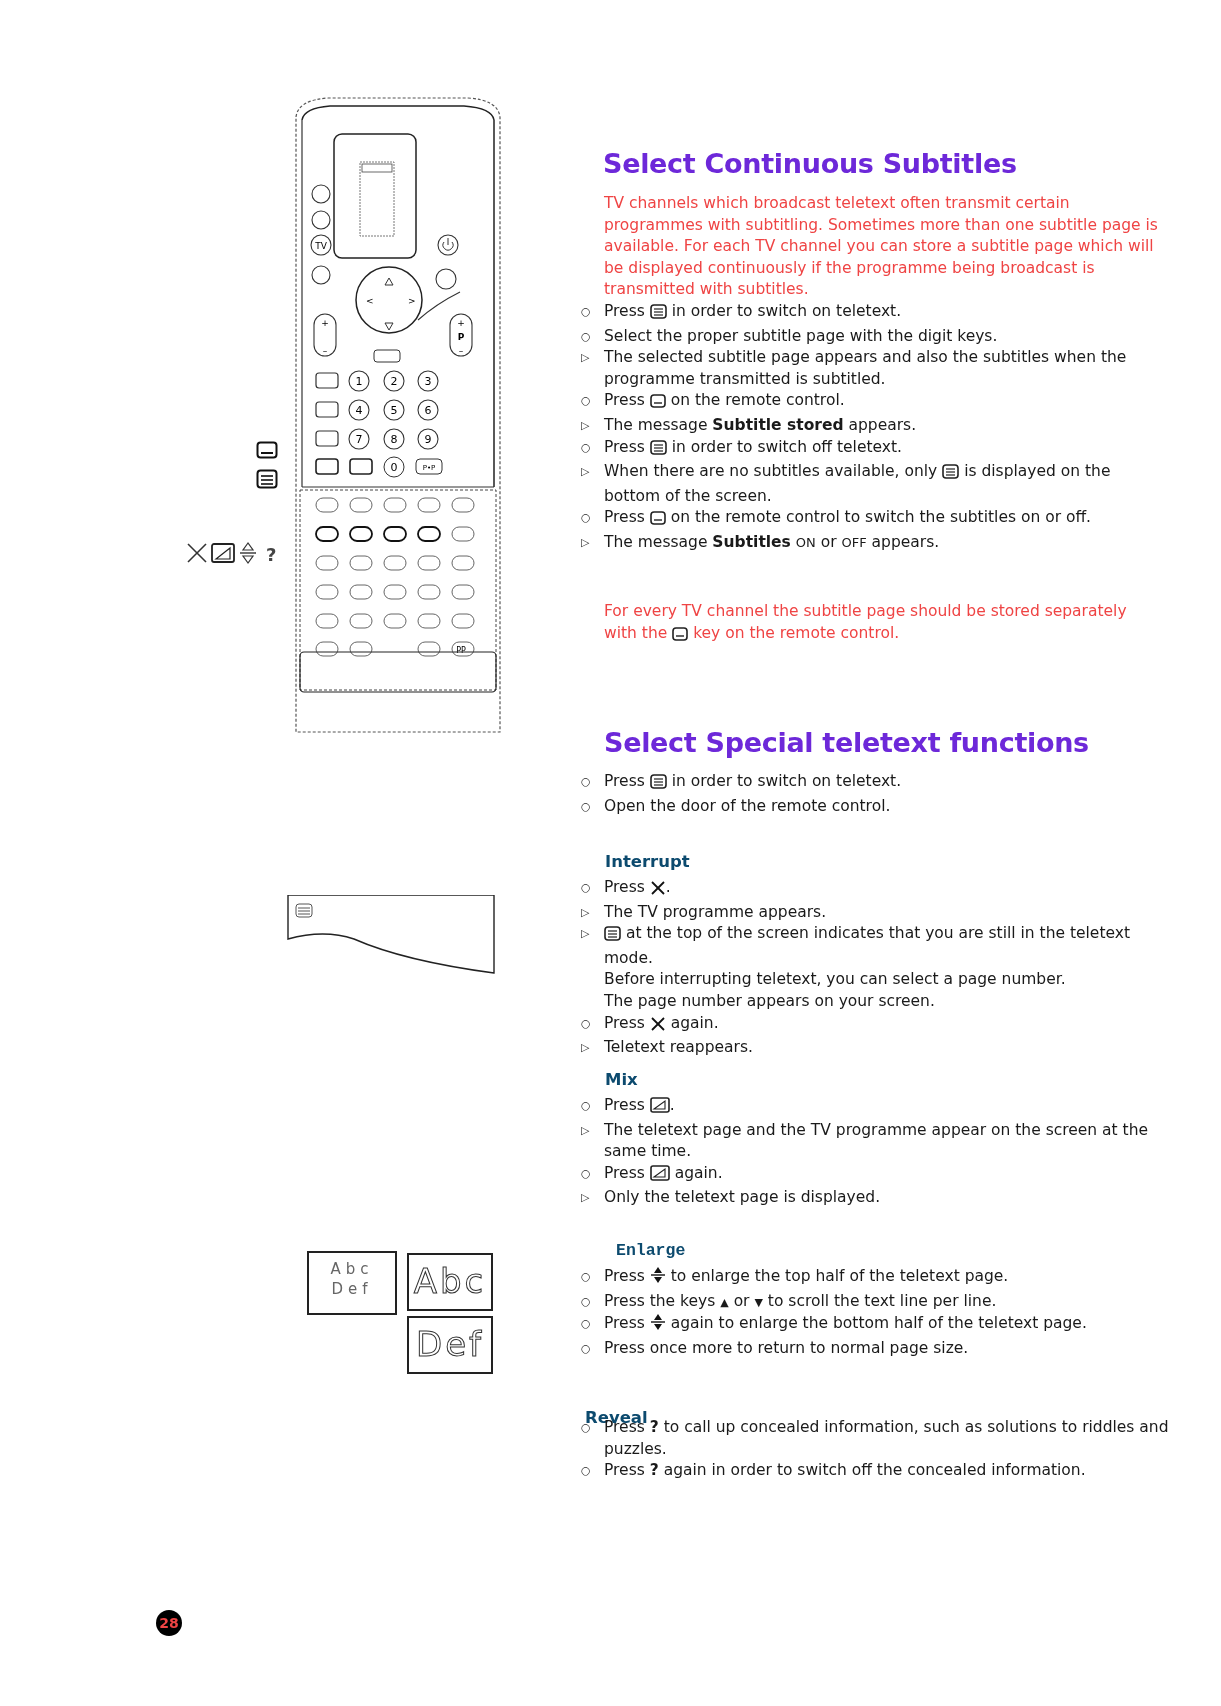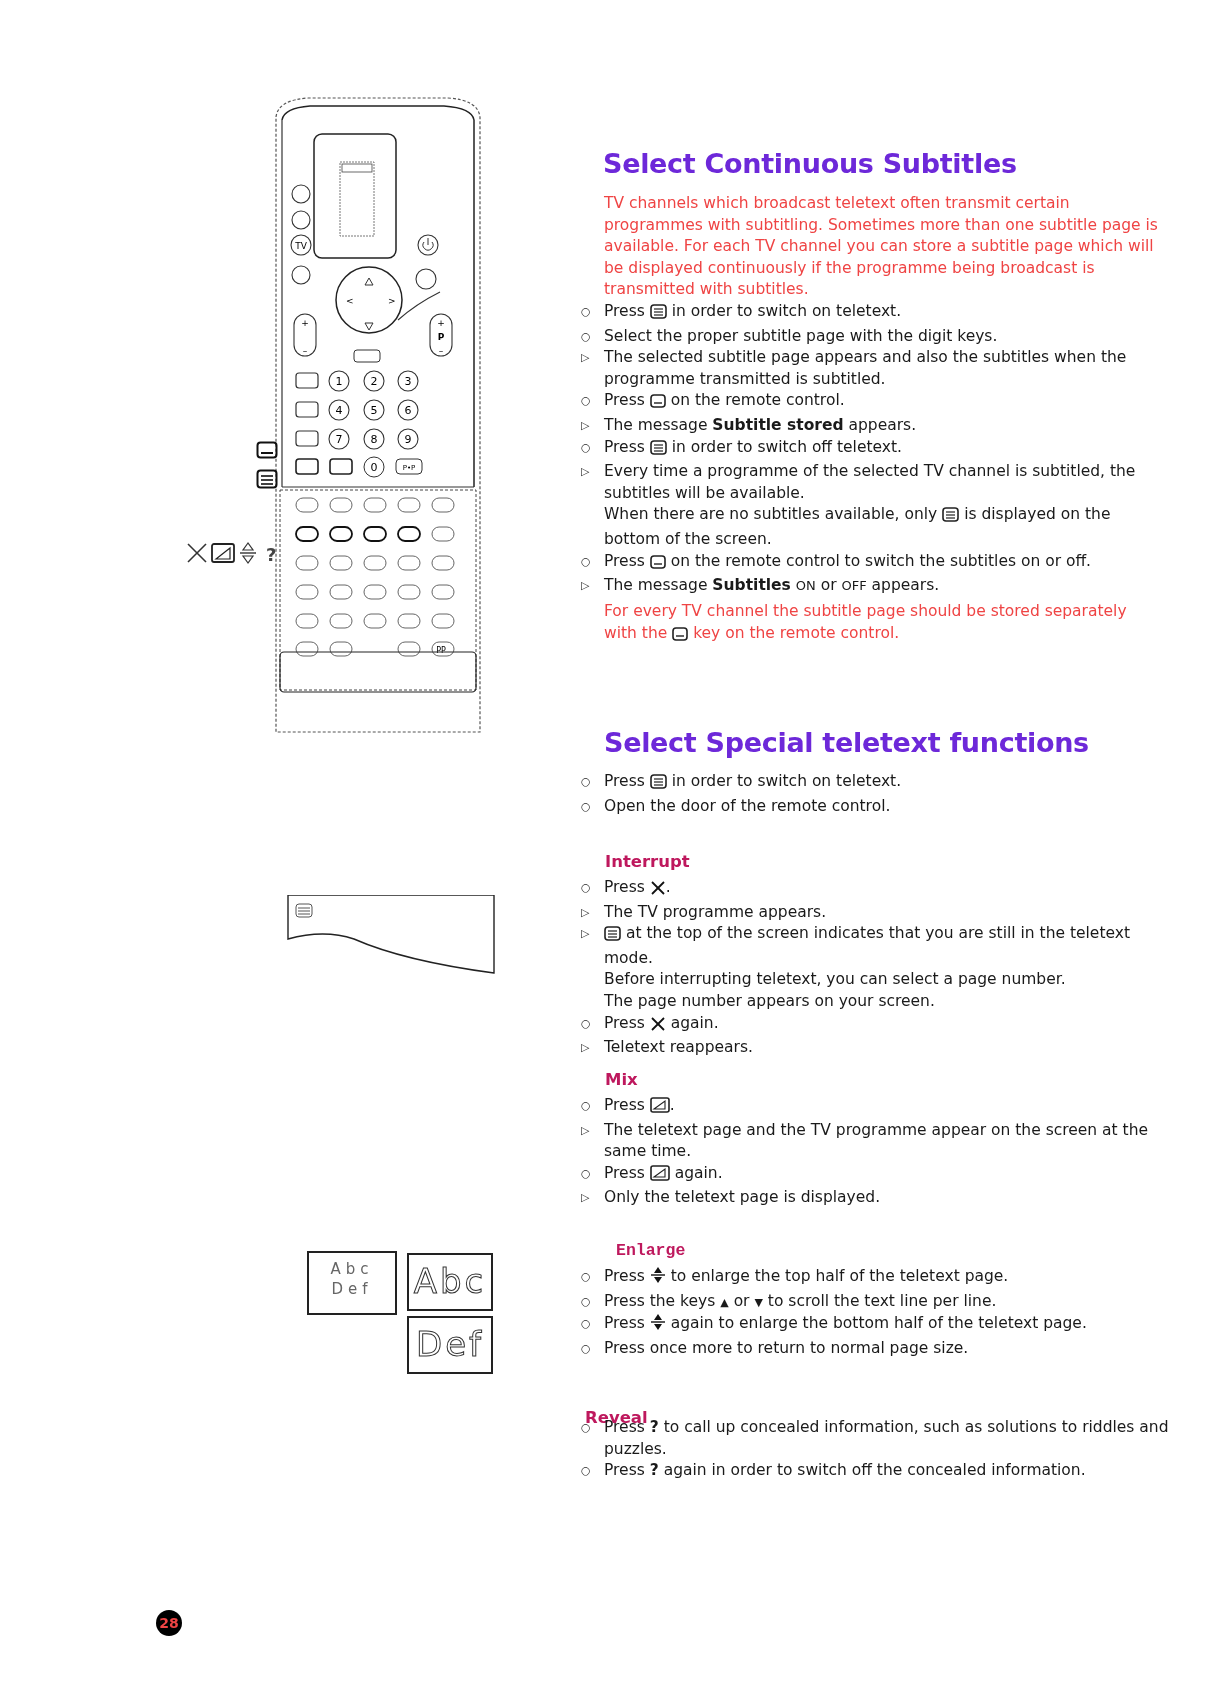--- a/index.html
+++ b/index.html
@@ -5,30 +5,30 @@
   html, body { margin:0; padding:0; background:#fff; }
   body { width:1221px; height:1706px; position:relative; overflow:hidden;
          font-family:"DejaVu Sans", sans-serif; color:#111; }
   .abs { position:absolute; }
   .h1 { font-family:"DejaVu Sans", sans-serif; font-weight:bold; font-size:27px; letter-spacing:-0.3px; color:#6d28d9; }
   .body-text { font-size:15.5px; line-height:21.5px; color:#ef4444; }
   .para { width:560px; }
   ul.steps { list-style:none; margin:0; padding:0; }
   ul.steps li { position:relative; padding-left:25px; font-size:15.5px; line-height:21.6px; color:#1a1a1a; width:565px; }
   ul.steps li .mk { position:absolute; left:2px; top:0; font-size:11px; color:#222; }
-  .h3 { font-weight:bold; font-size:16.5px; color:#be185d; }
+  .h3 { font-weight:bold; font-size:16.5px; color:#0c4a6e; }
   .icon-inline { display:inline-block; vertical-align:-3px; }
   .bold { font-weight:bold;text-align:right; }
   .small-caps { font-size:13px; font-weight:normal;margin-top:26px; }
   svg text { font-family:"DejaVu Sans", sans-serif; }
 </style>
 </head>
 <body>
 
-<div class="abs" style="left:268px;top:92px;width:220px;height:650px;">
+<div class="abs" style="left:288px;top:92px;width:220px;height:650px;">
   <svg width="220" height="650" viewBox="0 0 220 650">
 
     <path d="M8 25 Q10 8 40 6 L180 6 Q210 8 212 25 L212 640 L8 640 Z" fill="none" stroke="#555" stroke-width="1.2" stroke-dasharray="3 2"></path>
     <path d="M14 28 Q16 16 42 14 L176 14 Q204 16 206 28 L206 395" fill="none" stroke="#222" stroke-width="1.5"></path>
     <line x1="14" y1="28" x2="14" y2="395" stroke="#333" stroke-width="1.2"></line>
 
     <rect x="46" y="42" width="82" height="124" rx="8" fill="none" stroke="#222" stroke-width="1.5"></rect>
     <rect x="72" y="70" width="34" height="74" fill="none" stroke="#777" stroke-width="1" stroke-dasharray="2 1"></rect>
     <rect x="74" y="72" width="30" height="8" fill="none" stroke="#444" stroke-width="0.8"></rect>
 
@@ -204,21 +204,21 @@
           <rect x="1" y="1" width="14" height="12" rx="3" fill="none" stroke="#222" stroke-width="1.6"></rect>
           <line x1="4" y1="9" x2="12" y2="9" stroke="#222" stroke-width="1.4"></line>
         </svg></span> <span>on the remote control.</span> </li>
     <li><span class="mk">▷</span><span>The message</span> <span class="bold">Subtitle stored</span> <span>appears.</span> </li>
     <li><span class="mk">○</span><span>Press</span> <span class="icon-inline"><svg width="17" height="15">
           <rect x="1" y="1" width="15" height="13" rx="3" fill="none" stroke="#222" stroke-width="1.6"></rect>
           <line x1="4" y1="5" x2="13" y2="5" stroke="#222" stroke-width="1.2"></line>
           <line x1="4" y1="8" x2="13" y2="8" stroke="#222" stroke-width="1.2"></line>
           <line x1="4" y1="11" x2="13" y2="11" stroke="#222" stroke-width="1.2"></line>
         </svg></span> <span>in order to switch off teletext.</span> </li>
-    <li><span class="mk">▷</span><span>Every time a programme of the selected TV channel is subtitled, the subtitles will be available.</span> </li>
+    <li><span class="mk">▷</span> </li>
     <li><span class="mk"></span><span>When there are no subtitles available, only</span> <span class="icon-inline"><svg width="17" height="15">
           <rect x="1" y="1" width="15" height="13" rx="3" fill="none" stroke="#222" stroke-width="1.6"></rect>
           <line x1="4" y1="5" x2="13" y2="5" stroke="#222" stroke-width="1.2"></line>
           <line x1="4" y1="8" x2="13" y2="8" stroke="#222" stroke-width="1.2"></line>
           <line x1="4" y1="11" x2="13" y2="11" stroke="#222" stroke-width="1.2"></line>
         </svg></span> <span>is displayed on the bottom of the screen.</span> </li>
     <li><span class="mk">○</span><span>Press</span> <span class="icon-inline"><svg width="16" height="14">
           <rect x="1" y="1" width="14" height="12" rx="3" fill="none" stroke="#222" stroke-width="1.6"></rect>
           <line x1="4" y1="9" x2="12" y2="9" stroke="#222" stroke-width="1.4"></line>
         </svg></span> <span>on the remote control to switch the subtitles on or off.</span> </li>

